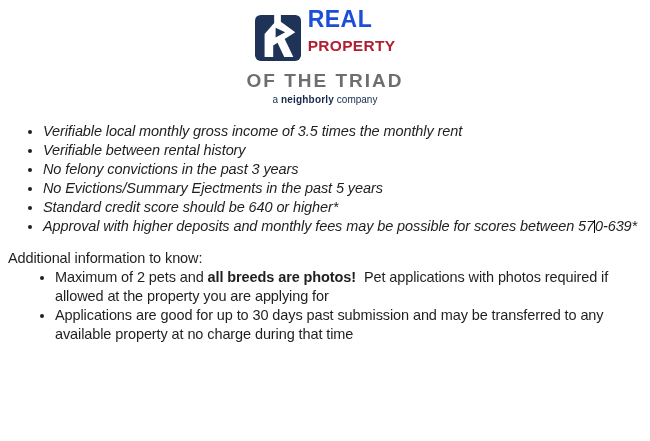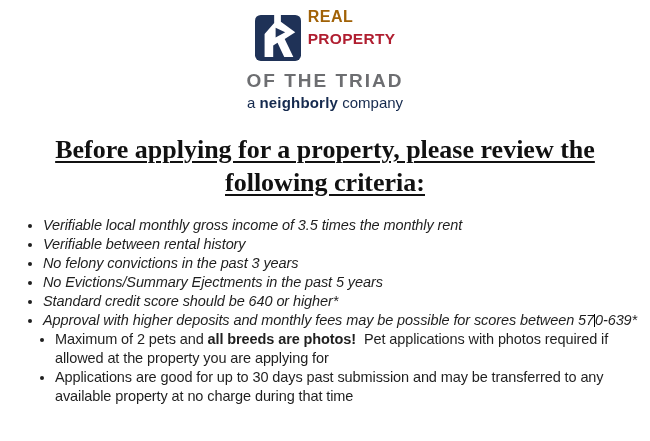--- a/index.html
+++ b/index.html
@@ -11,33 +11,33 @@
     font-family: "Liberation Sans", sans-serif;
     color: #1f1f1f;
   }
 
   
   .logo-block { padding-top: 7px; text-align: center; }
   .logo-row { display: inline-flex; align-items: flex-start; gap: 7px; }
   .logo-icon { width: 46px; height: 54px; flex: 0 0 auto; margin-top: 2px; }
   .brand-text { text-align: left; line-height: 1; padding-top: 2px; }
   .brand-real {
-    color: #a16207; font-weight: bold; font-size: 16px;
+    color: #1d4ed8; font-weight: bold; font-size: 23px;
     letter-spacing: 0.5px; line-height: 0.95;
   }
   .brand-line2, .brand-line3 {
     color: #b01e30; font-weight: bold; font-size: 15.5px;
     letter-spacing: 0.3px; line-height: 1.0; margin-top: 7px;
   }
   .reg-mark { font-size: 8px; vertical-align: 2px; }
   .brand-region {
     color: #6d6e71; font-weight: bold; font-size: 19px;
     letter-spacing: 2px; margin-top: 3px;
   }
-  .brand-tagline { color: #152a4e; font-size: 15px; margin-top: 2px; }
+  .brand-tagline { color: #152a4e; font-size: 10px; margin-top: 2px; }
   .brand-tagline b { font-weight: bold; letter-spacing: 0.2px; }
 
   
   h1 {
     margin: 23px 0 0 0;
     text-align: center;
     font-family: "Liberation Serif", serif;
     font-weight: bold;
     font-size: 26px;
     color: #111111;
@@ -89,34 +89,31 @@
       </svg>
       <div class="brand-text">
         <div class="brand-real">REAL</div>
         <div class="brand-line2">PROPERTY</div>
       </div>
     </div>
     <div class="brand-region">OF THE TRIAD</div>
     <div class="brand-tagline"><span>a </span><b>neighborly</b><span> company</span></div>
   </header>
 
-  <h1>
-    <span class="h-line">Before applying for a property, please review the</span>
-    <span class="h-line">following criteria:</span>
-  </h1>
 
   <div class="content">
     <ul class="criteria-list">
       <li>Verifiable local monthly gross income of 3.5 times the monthly rent</li>
       <li>Verifiable between rental history</li>
       <li>No felony convictions in the past 3 years</li>
       <li>No Evictions/Summary Ejectments in the past 5 years</li>
       <li>Standard credit score should be 640 or higher*</li>
       <li><span>Approval with higher deposits and monthly fees may be possible for scores between 57</span><span class="text-cursor"></span><span>0-639*</span></li>
     </ul>
 
+    <div class="additional-title">Additional information to know:</div>
     <ul class="additional-list">
       <li><span>Maximum of 2 pets and </span><b>all breeds are photos!</b><span>  Pet applications with photos required if allowed at the property you are applying for</span></li>
       <li>Applications are good for up to 30 days past submission and may be transferred to any available property at no charge during that time</li>
     </ul>
   </div>
 
 </div>
 
 </body></html>

